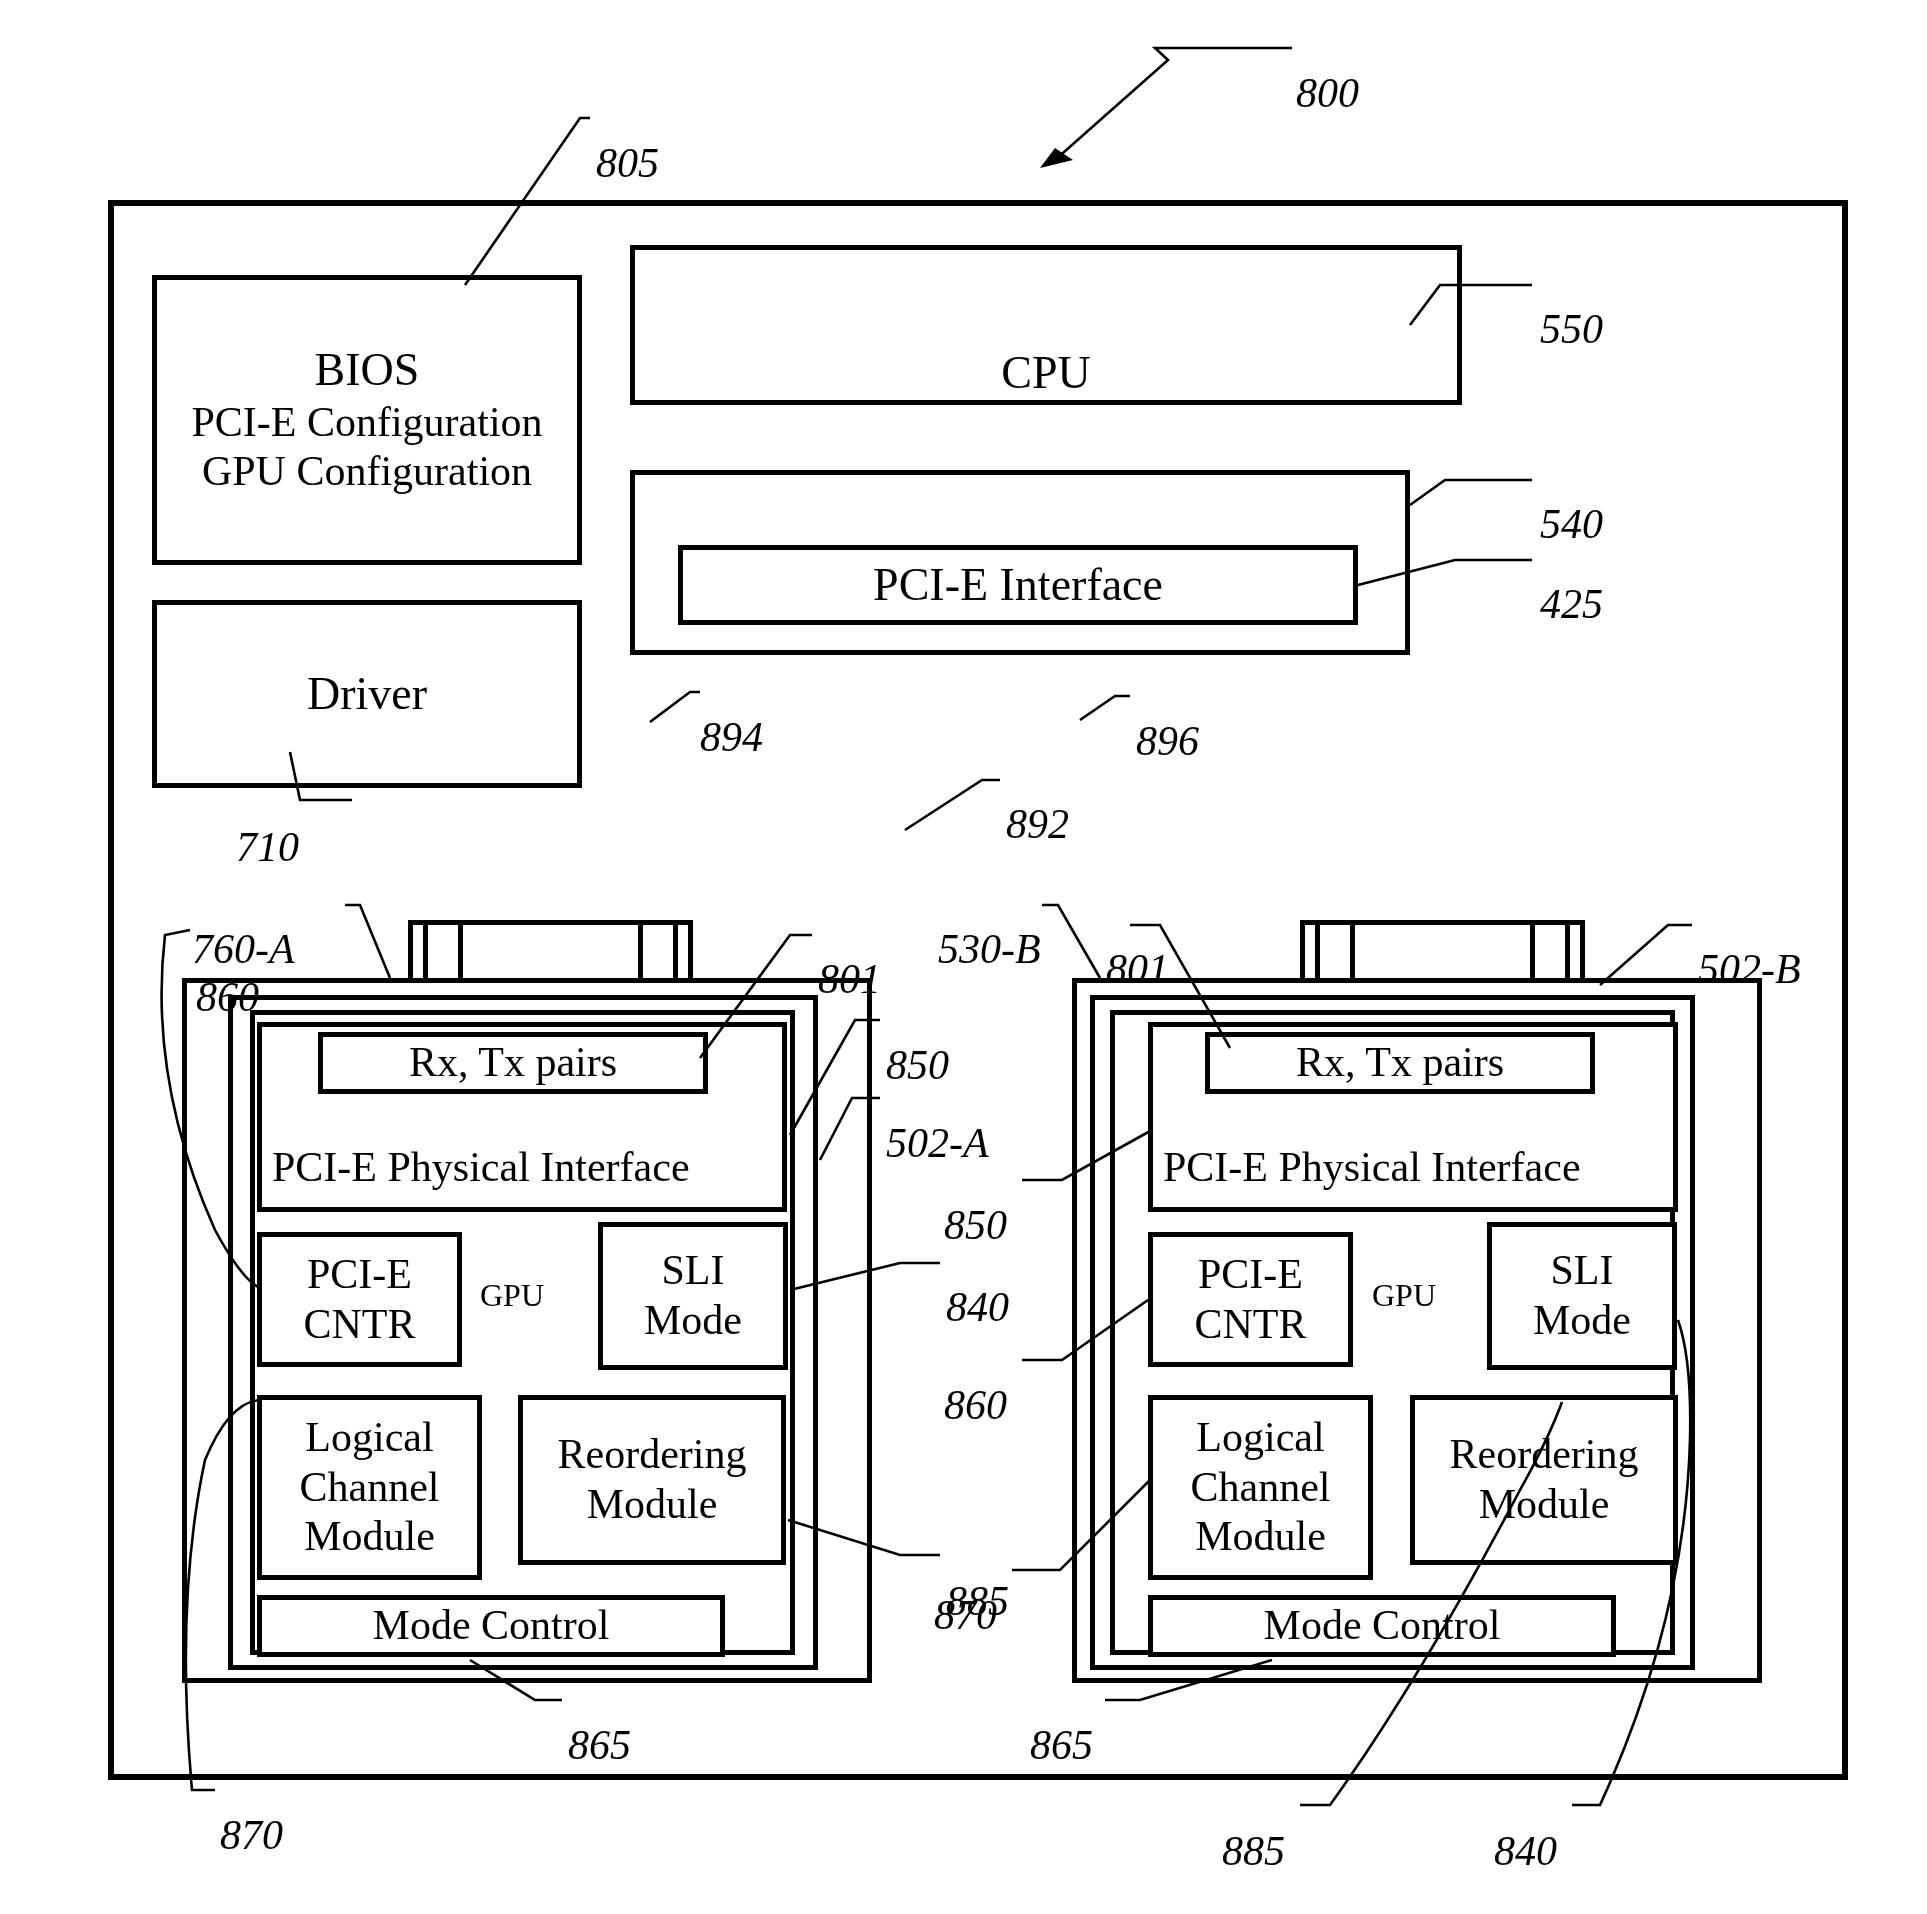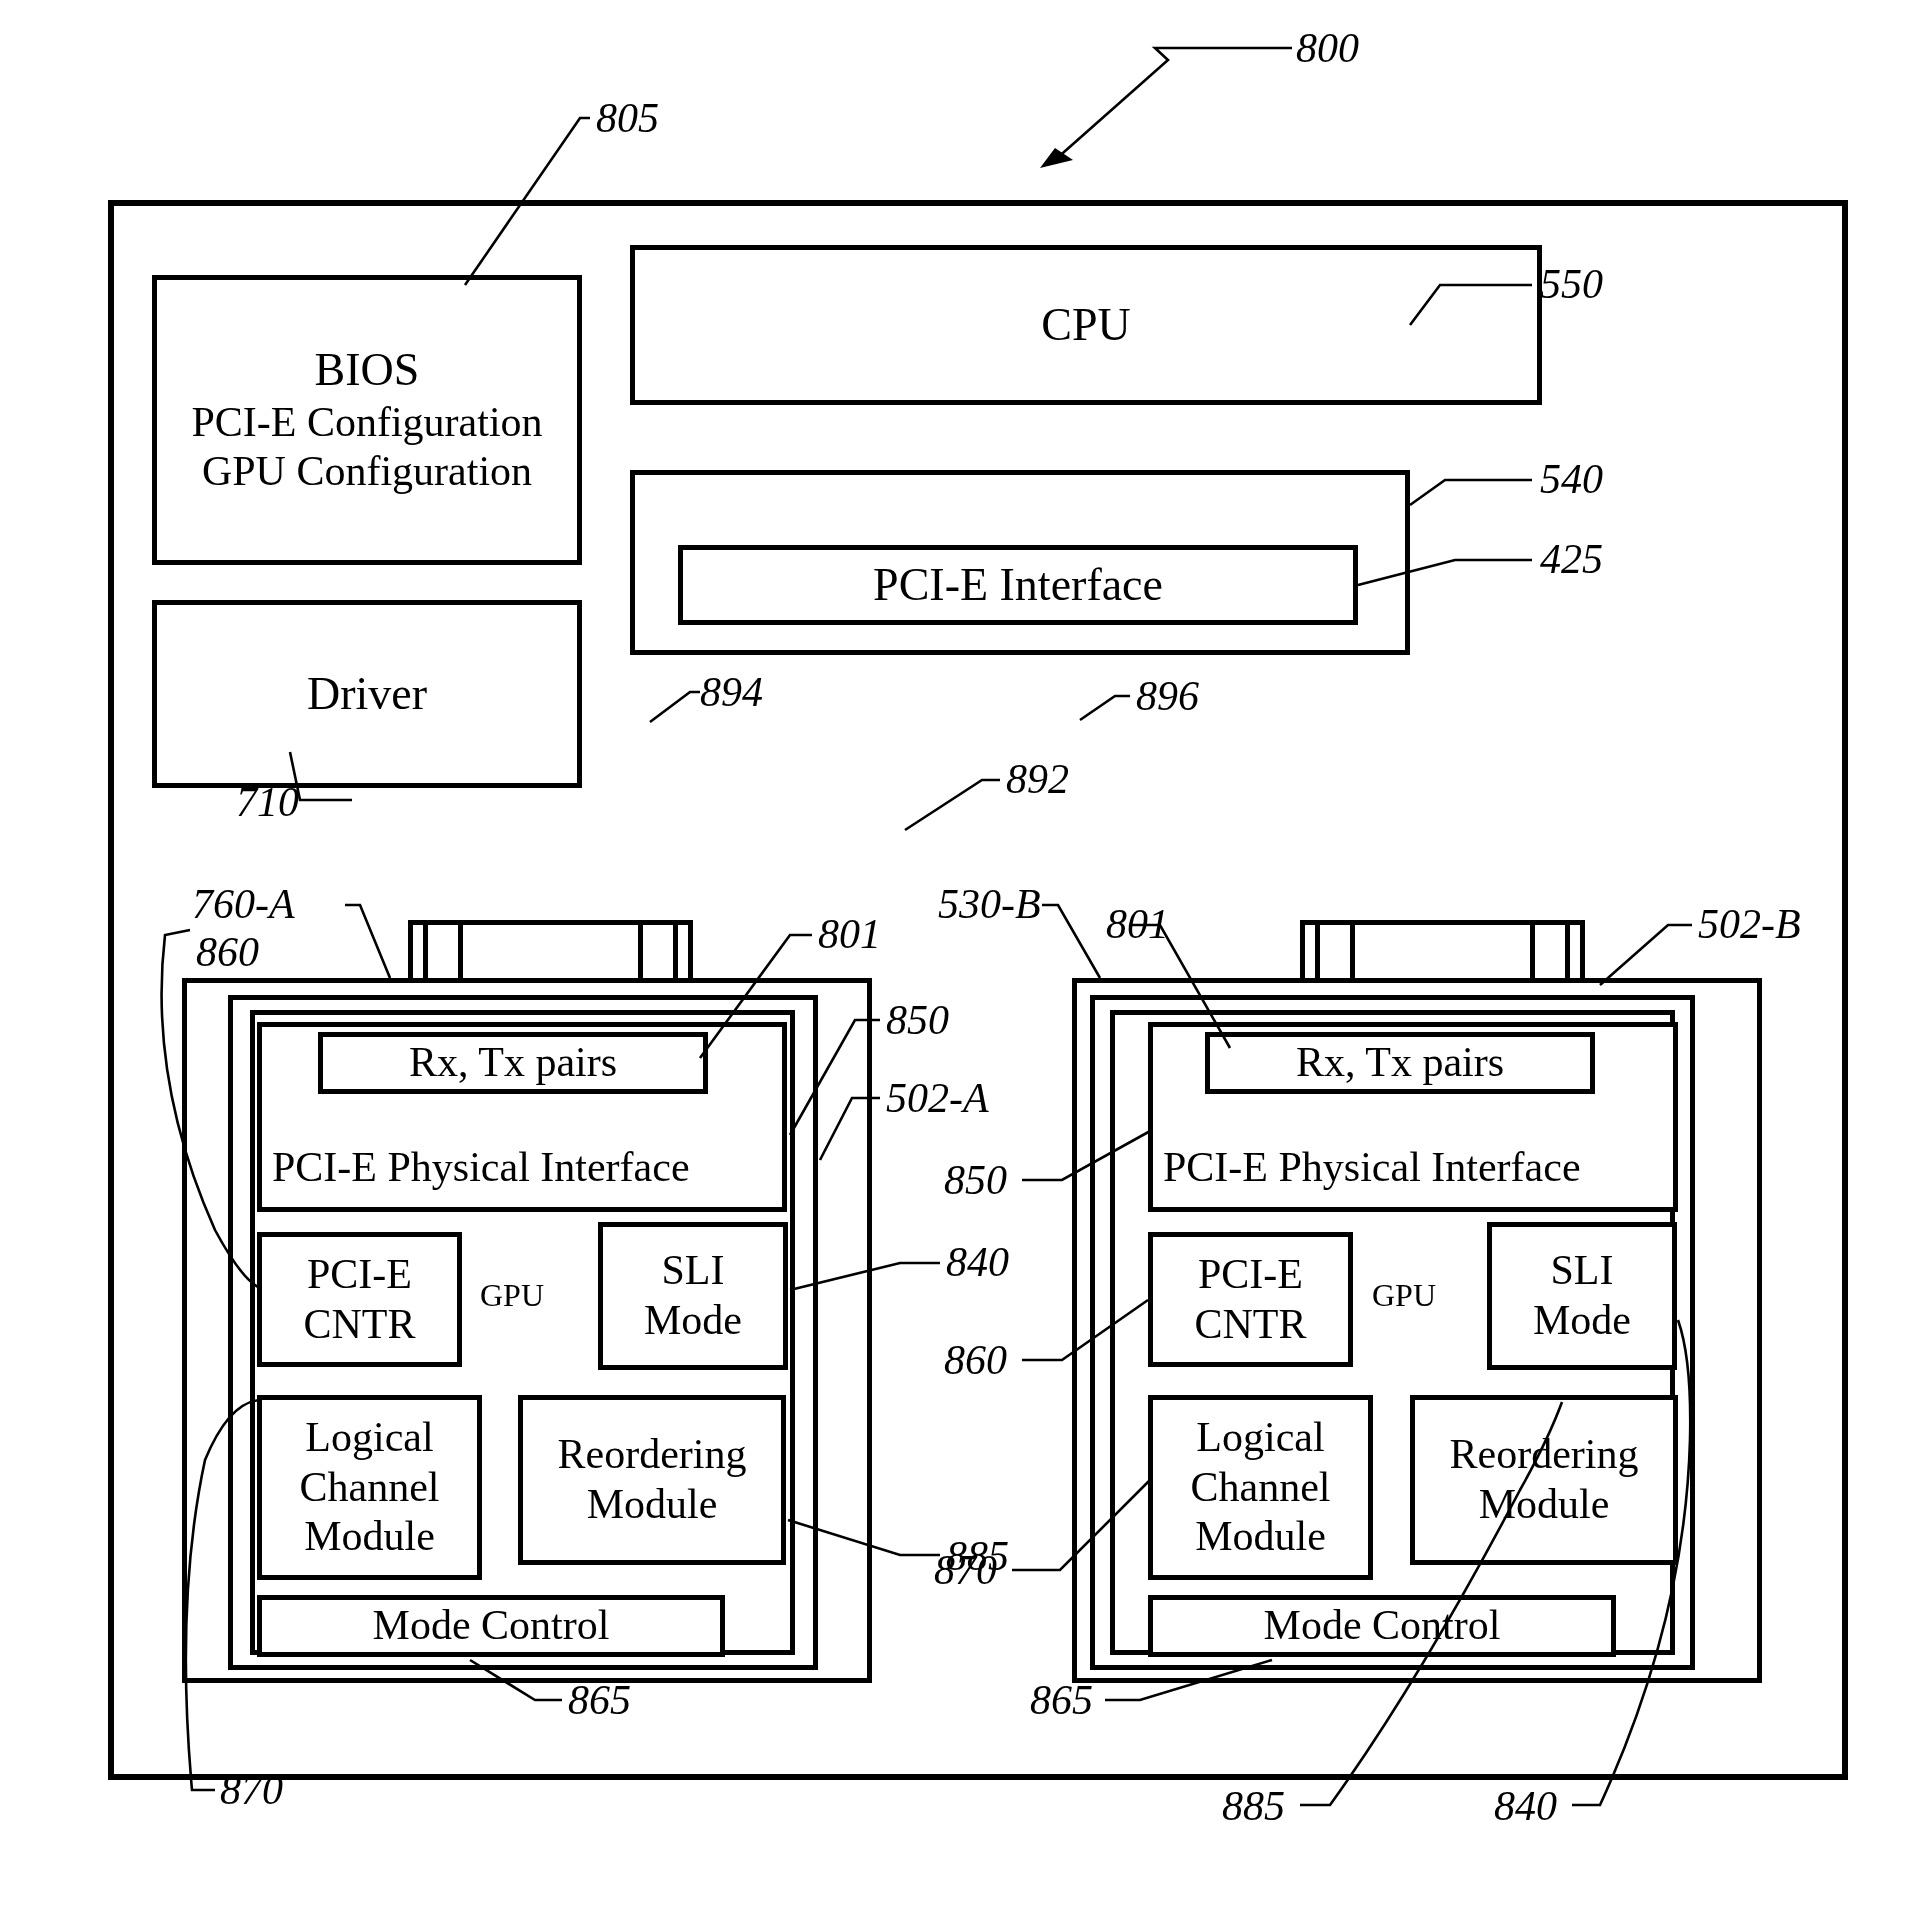--- a/index.html
+++ b/index.html
@@ -41,20 +41,21 @@
   .multi > span { display: block; }
 
   
   .ref {
     position: absolute;
     font-family: "Liberation Serif", "DejaVu Serif", serif;
     font-style: italic;
     font-size: 42px;
     white-space: nowrap;
     color: #000;
+    margin-top: 45px;
   }
 
   
   #leaders, #wires {
     position: absolute;
     left: 0; top: 0;
     width: 1927px;
     height: 1914px;
     pointer-events: none;
   }
@@ -113,21 +114,21 @@
   <div class="box multi" style="left:152px; top:275px; width:430px; height:290px;">
     <span class="t-big">BIOS</span>
     <span class="t-med">PCI-E Configuration</span>
     <span class="t-med">GPU Configuration</span>
   </div>
 
   <div class="box" style="left:152px; top:600px; width:430px; height:188px;">
     <span class="label-txt t-big">Driver</span>
   </div>
 
-  <div class="box" style="left:630px; top:245px; width:912px; height:160px;">
+  <div class="box" style="left:630px; top:245px; width:832px; height:160px;align-items:flex-end;">
     <span class="label-txt t-big">CPU</span>
   </div>
 
   <div class="box" style="left:630px; top:470px; width:780px; height:185px;"></div>
   <div class="box" style="left:678px; top:545px; width:680px; height:80px;">
     <span class="label-txt t-big">PCI-E Interface</span>
   </div>
 
   <div class="conn-shell" style="left:408px; top:920px; width:285px; height:65px;">
     <div class="conn-tab" style="left:10px; width:40px;"></div>

